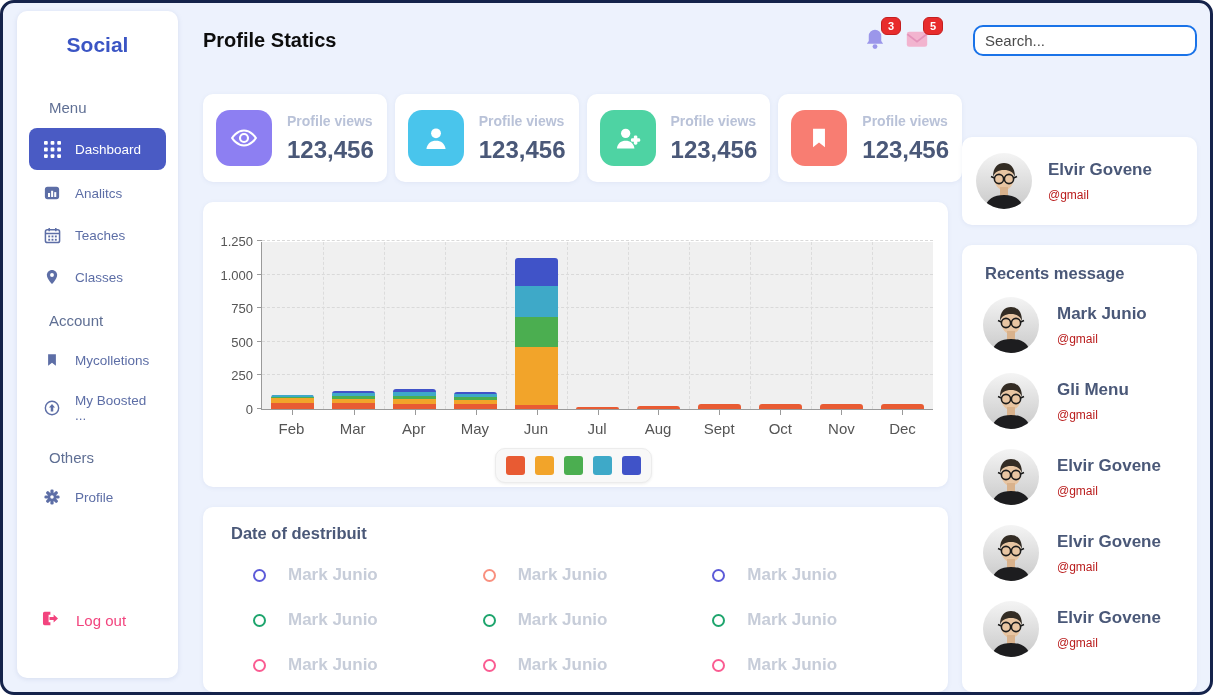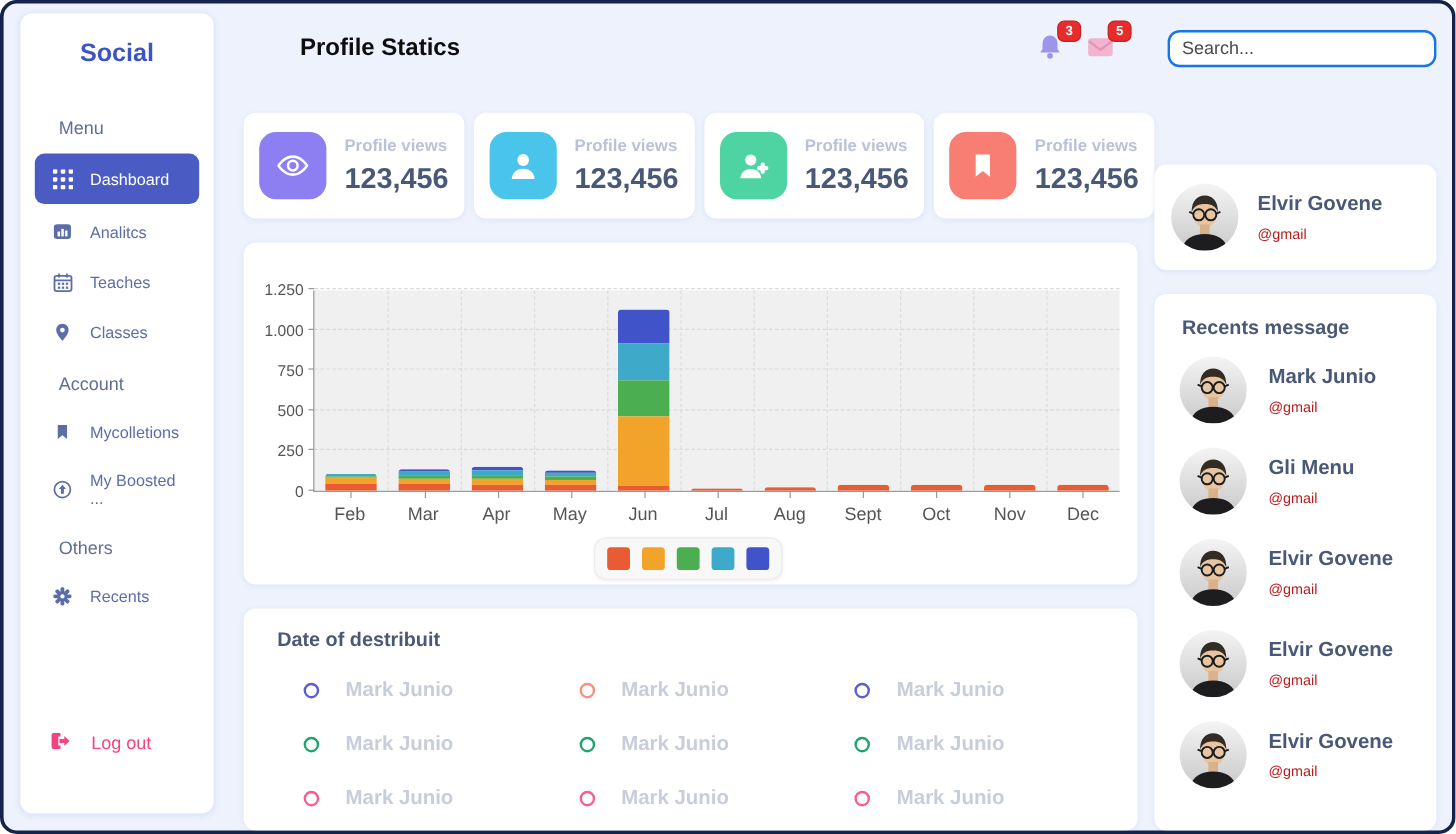--- a/index.html
+++ b/index.html
@@ -30,21 +30,21 @@
     display:flex; align-items:center; gap:14px;
     padding:10px 8px 10px 14px; margin:2px 2px;
     color:#5d6ea6; font-size:13.5px; border-radius:8px; cursor:pointer;
   }
   .nav-item .ic { width:18px; height:18px; flex:none; display:flex; align-items:center; justify-content:center; }
   .nav-item.active { background:#4a5bc4; color:#fff; padding-top:12px; padding-bottom:12px; }
   .logout { margin-top:auto; color:#f2447e; font-size:15px; display:flex; align-items:center; gap:18px; padding:10px 8px 28px 14px; cursor:pointer; }
 
   
   .content { flex:1; min-width:0; padding:10px 13px 0 25px; display:flex; flex-direction:column; }
-  .header { display:flex; align-items:center; height:54px; margin-bottom:16px;margin-left:47px; }
+  .header { display:flex; align-items:center; height:54px; margin-bottom:16px; }
   .page-title { font-size:20px; font-weight:bold; color:#0d0d0d; }
   .header-spacer { flex:1; }
   .noti { position:relative; width:26px; height:26px; margin-right:16px; cursor:pointer; }
   .noti .badge {
     position:absolute; top:-10px; right:-12px;
     min-width:20px; height:18px; padding:0 4px;
     background:#e82c2c; border:1.5px solid #c41f1f; border-radius:6px;
     color:#fff; font-size:11px; font-weight:bold;
     display:flex; align-items:center; justify-content:center;
   }
@@ -205,21 +205,21 @@
             <g>
               <rect x="7.2" y="0.5" width="3.6" height="17" rx="1.4"></rect>
               <rect x="0.5" y="7.2" width="17" height="3.6" rx="1.4"></rect>
               <rect x="7.2" y="0.5" width="3.6" height="17" rx="1.4" transform="rotate(45 9 9)"></rect>
               <rect x="0.5" y="7.2" width="17" height="3.6" rx="1.4" transform="rotate(45 9 9)"></rect>
               <circle cx="9" cy="9" r="4.6"></circle>
             </g>
             <circle cx="9" cy="9" r="2" fill="#fff"></circle>
           </svg>
       </span>
-      <span>Recents</span>
+      <span>Profile</span>
     </div>
 
     <div class="logout">
       <span class="ic">
         <svg viewBox="0 0 19 18" width="17" height="17" fill="currentColor">
             <path d="M10.5 1.5H4A1.8 1.8 0 002.2 3.3v11.4A1.8 1.8 0 004 16.5h6.5v-3.2h-2V4.7h2z"></path>
             <path d="M9.5 7.2h4.6V4.4L19 9l-4.9 4.6v-2.8H9.5z"></path>
           </svg>
       </span>
       <span>Log out</span>

